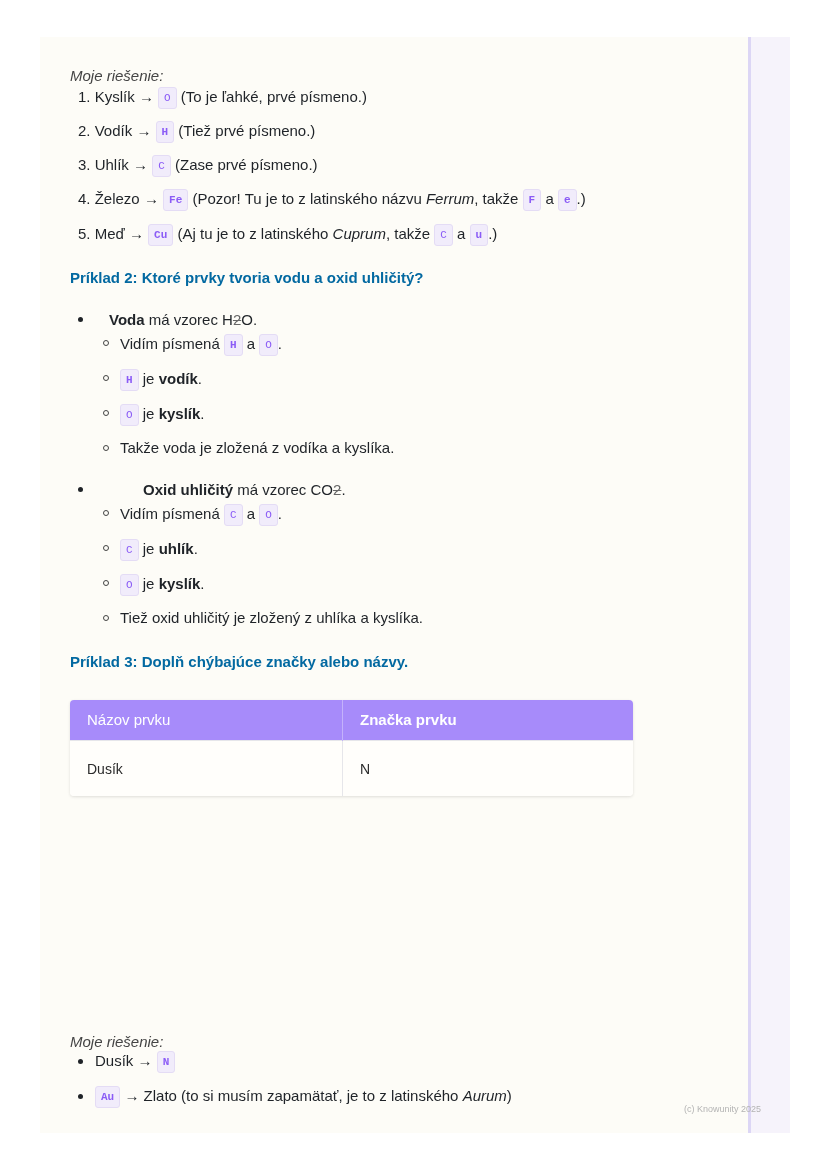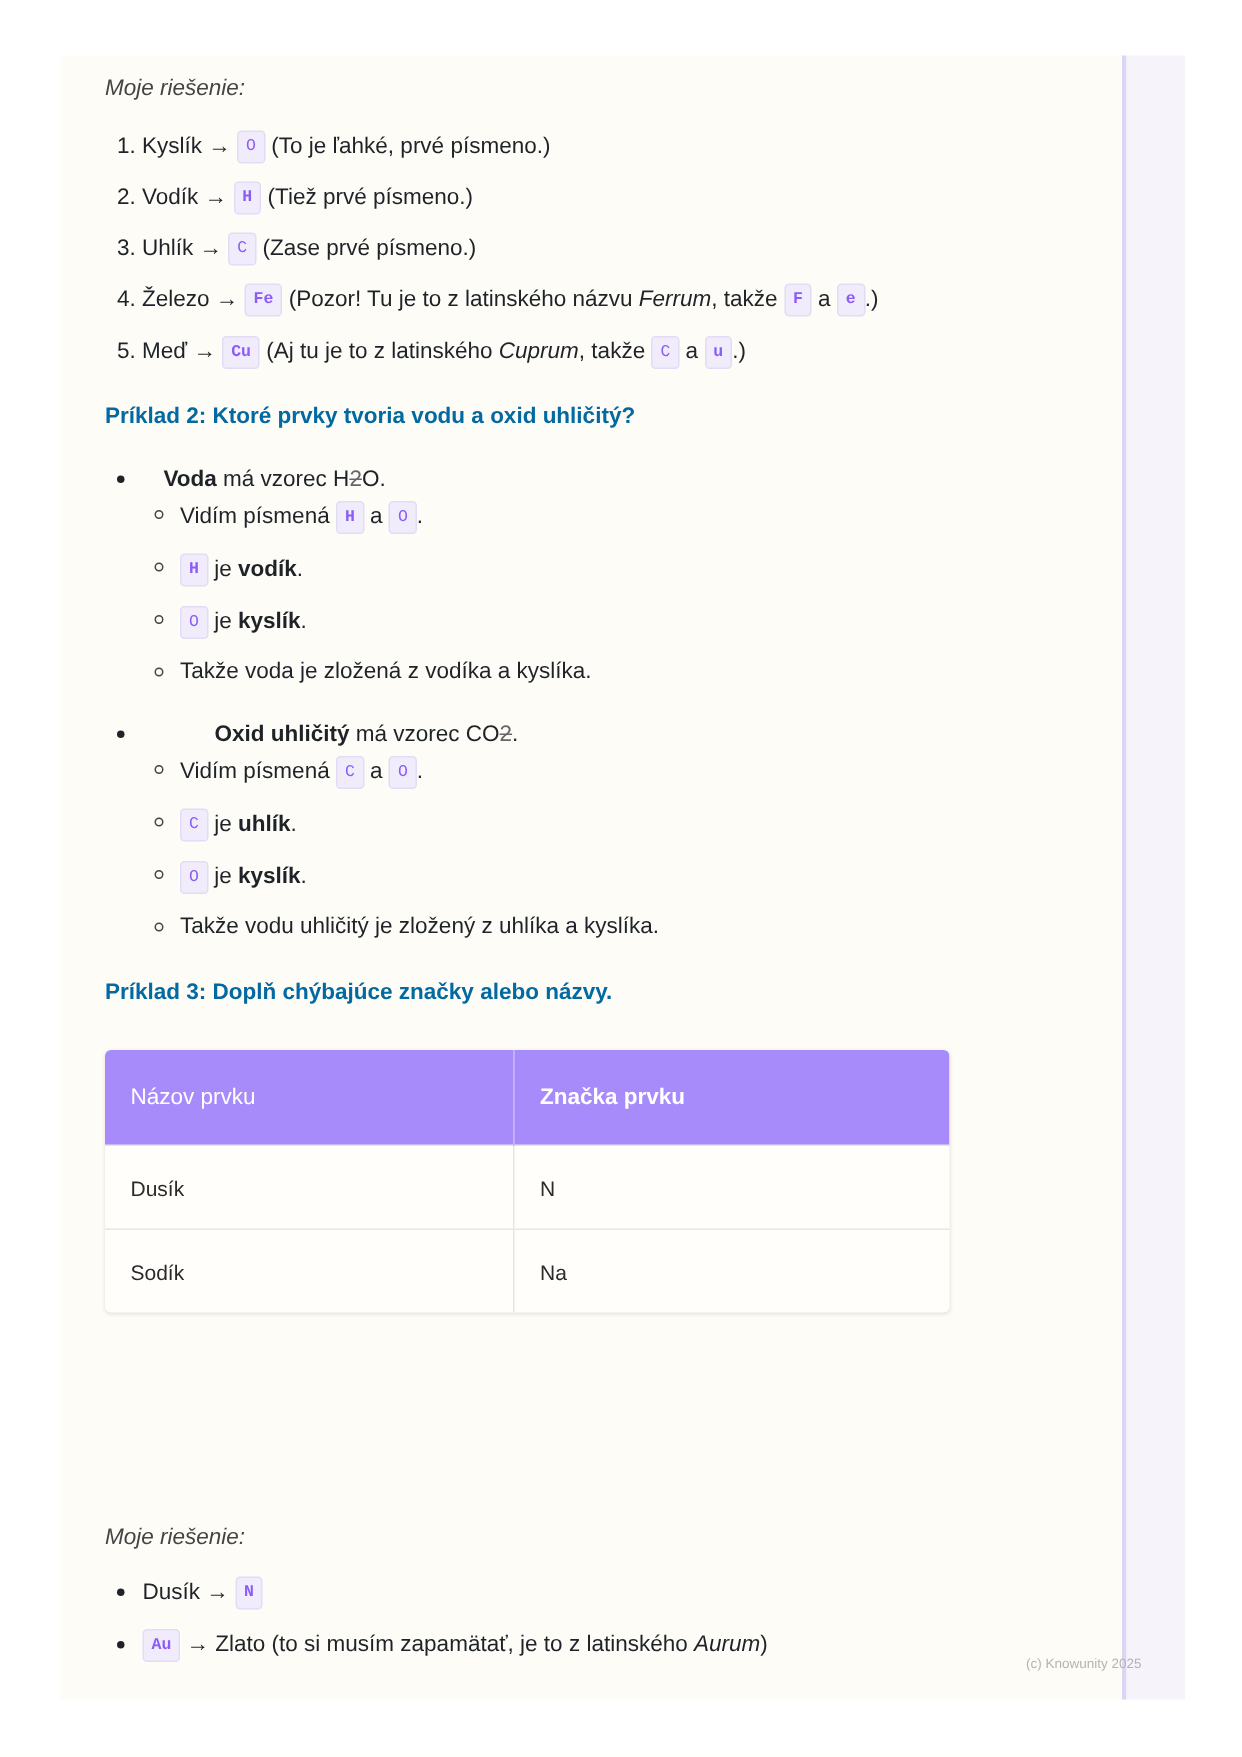--- a/index.html
+++ b/index.html
@@ -13,41 +13,41 @@
   }
   .side-line {
     position: absolute; left: 708px; top: 0; width: 3px; height: 100%;
     background: #dcd6f5;
   }
   .side-panel {
     position: absolute; left: 711px; top: 0; width: 39px; height: 100%;
     background: #f6f3fb;
   }
   .content { position: absolute; left: 30px; top: 0; width: 660px; font-size: 15px; line-height: 20px; }
-  .italic-label { font-style: italic; color: #444; margin: 6px 0 0 0; height: 20px; }
+  .italic-label { font-style: italic; color: #444; margin: 23px 0 0 0; height: 20px; }
   .abs { position: absolute; white-space: nowrap; }
   .chip {
     display: inline-block; font-family: "Liberation Mono", "DejaVu Sans Mono", monospace;
     font-size: 11px; color: #8b5cf6; background: #f1ecfb; border: 1px solid #e4dcf5;
     border-radius: 3px; padding: 0 5px; height: 20px; line-height: 20px; vertical-align: middle;
     font-weight: bold;
   }
   .chip.light { font-weight: normal; }
   .heading { font-weight: bold; font-size: 15px; color: #0369a1; }
   .bullet { position: absolute; width: 5px; height: 5px; border-radius: 50%; background: #1f2328; }
   .ring { position: absolute; width: 4px; height: 4px; border-radius: 50%; border: 1.3px solid #444; }
   del { text-decoration: line-through; color: #666; }
   b { font-weight: bold; }
   table.el-table {
     position: absolute; left: 0; top: 663px; width: 563px; border-collapse: collapse;
     box-shadow: 0 1px 3px rgba(0,0,0,0.12); border-radius: 4px; overflow: hidden;
   }
   table.el-table th {
     background: #a78bfa; color: #ffffff; font-weight: normal; text-align: left;
-    height: 63px; padding: 0 17px; font-size: 15px; border-right: 1px solid #c4b2fb;
+    height: 40px; padding: 0 17px; font-size: 15px; border-right: 1px solid #c4b2fb;
   }
   table.el-table th:last-child { border-right: none; font-weight: bold; }
   table.el-table td {
     height: 55px; padding: 0 17px; font-size: 14px; color: #2b2b2b;
     border-top: 1px solid #e6e6ea; border-right: 1px solid #e6e6ea;
   }
   table.el-table td:last-child { border-right: none; }
   table.el-table tr.odd td { background: #fffefb; }
   table.el-table tr.even td { background: #f6f7fb; }
   table.el-table th:first-child, table.el-table td:first-child { width: 238px; }
@@ -154,41 +154,37 @@
       <span class="chip light">C</span><span> je </span><b>uhlík</b><span>.</span>
     </div>
 
     <span class="ring" style="top:543px;left:33px;"></span>
     <div class="abs" style="top:537px;left:50px;">
       <span class="chip light">O</span><span> je </span><b>kyslík</b><span>.</span>
     </div>
 
     <span class="ring" style="top:578px;left:33px;"></span>
     <div class="abs" style="top:571px;left:50px;">
-      <span>Takže vodu uhličitý je zložený z uhlíka a kyslíka.</span>
+      <span>Tiež oxid uhličitý je zložený z uhlíka a kyslíka.</span>
     </div>
 
     <div class="abs heading" style="top:615px;left:0;">Príklad 3: Doplň chýbajúce značky alebo názvy.</div>
 
     <table class="el-table">
       <thead>
         <tr>
           <th>Názov prvku</th>
           <th>Značka prvku</th>
         </tr>
       </thead>
       <tbody>
         <tr class="odd">
           <td>Dusík</td>
           <td>N</td>
         </tr>
-        <tr class="odd">
-          <td>Sodík</td>
-          <td>Na</td>
-        </tr>
       </tbody>
     </table>
 
     <div class="abs italic-label" style="top:972px;left:0;">Moje riešenie:</div>
 
     <span class="bullet" style="top:1022px;left:8px;"></span>
     <div class="abs" style="top:1014px;left:25px;">
       <span>Dusík</span>
       <span>→</span>
       <span class="chip">N</span>

